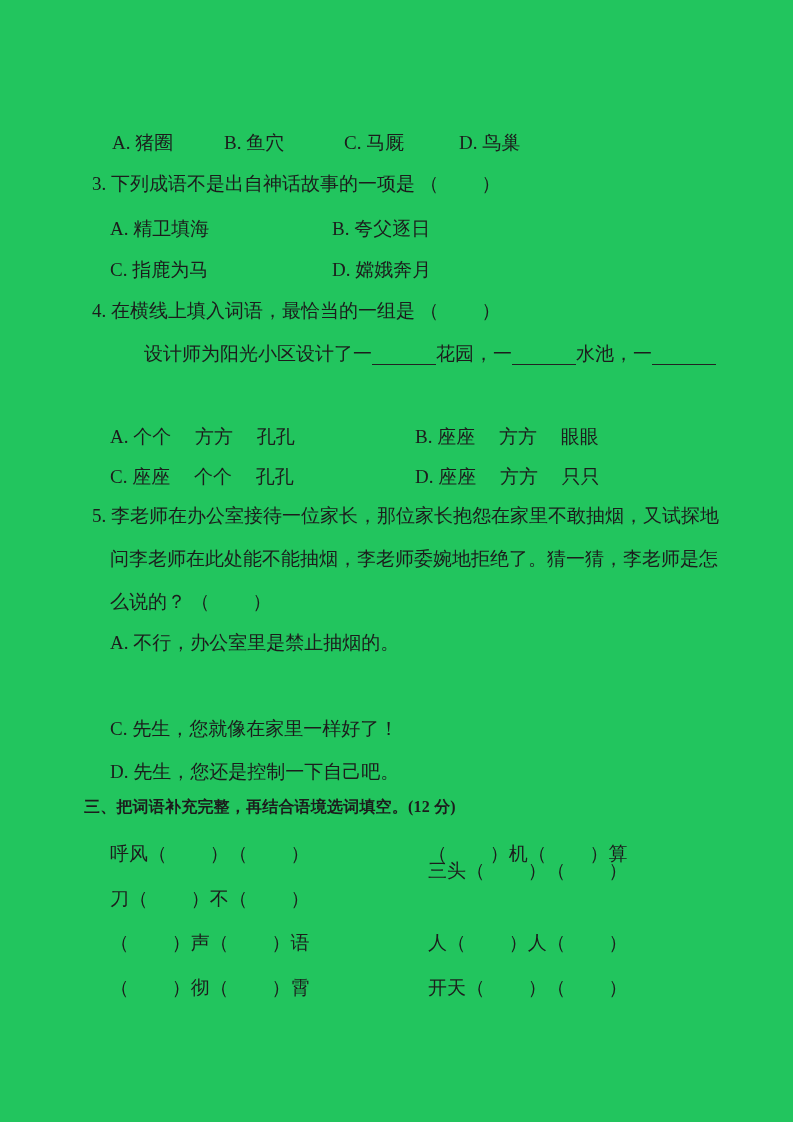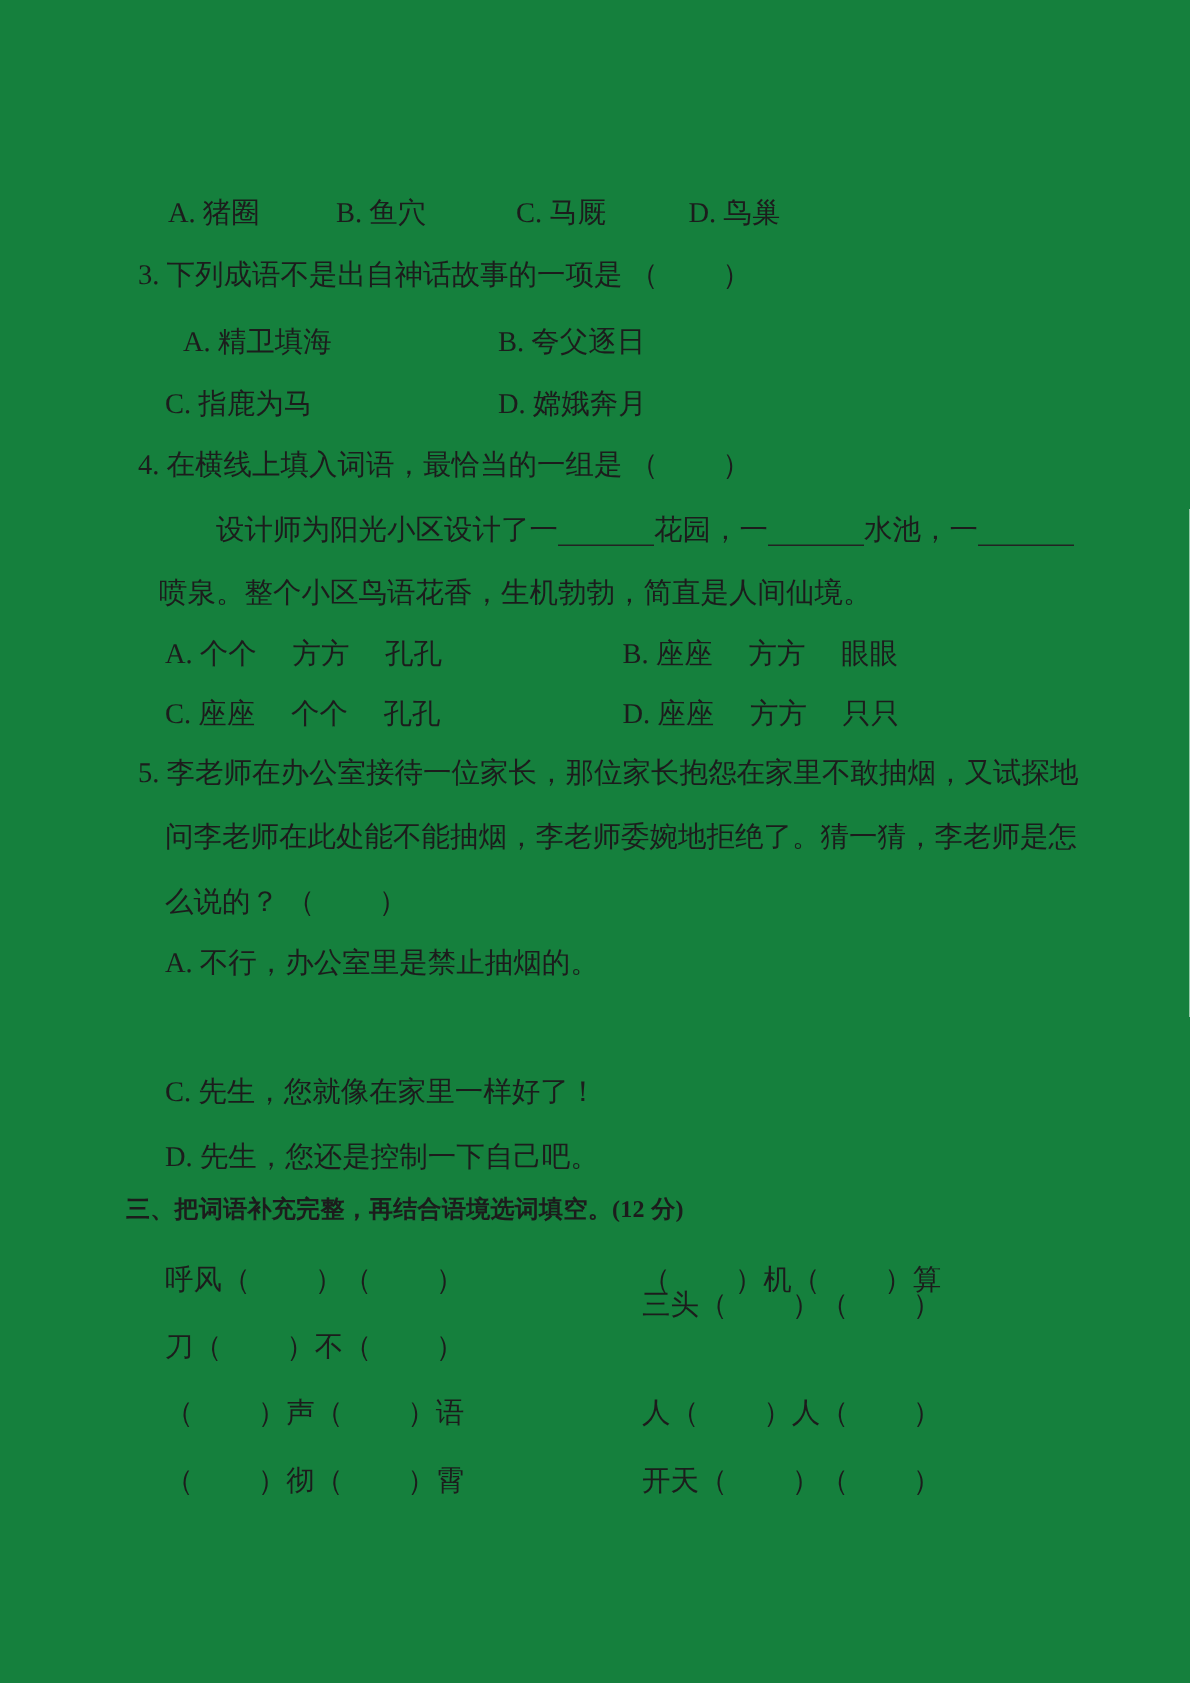--- a/index.html
+++ b/index.html
@@ -4,21 +4,21 @@
 <style>
   html, body {
     margin: 0;
     padding: 0;
     background: #ffffff;
   }
   .page {
     position: relative;
     width: 793px;
     height: 1122px;
-    background: #15803d;
+    background: #22c55e;
     font-family: "Liberation Serif", serif;
     color: #1c1c1c;
     overflow: hidden;
   }
   .t {
     position: absolute;
     font-size: 19px;
     line-height: 1.25;
     white-space: pre;
     color: #1c1c1c;
@@ -40,28 +40,27 @@
 <body>
 
 <div class="page">
 
   <span class="t" style="left:112px; top:131px;">A. 猪圈</span>
   <span class="t" style="left:224px; top:131px;">B. 鱼穴</span>
   <span class="t" style="left:344px; top:131px;">C. 马厩</span>
   <span class="t" style="left:459px; top:131px;">D. 鸟巢</span>
 
   <span class="t" style="left:92px; top:172px;">3. 下列成语不是出自神话故事的一项是 （　　 ）</span>
-  <span class="t" style="left:122px; top:217px;">A. 精卫填海</span>
+  <span class="t" style="left:110px; top:217px;">A. 精卫填海</span>
   <span class="t" style="left:332px; top:217px;">B. 夸父逐日</span>
   <span class="t" style="left:110px; top:258px;">C. 指鹿为马</span>
   <span class="t" style="left:332px; top:258px;">D. 嫦娥奔月</span>
 
   <span class="t" style="left:92px; top:299px;">4. 在横线上填入词语，最恰当的一组是 （　　 ）</span>
   <span class="t" style="left:144px; top:342px;"><span>设计师为阳光小区设计了一</span><span class="blank"></span><span>花园，一</span><span class="blank"></span><span>水池，一</span><span class="blank"></span></span>
-  <span class="t" style="left:106px; top:384px;">喷泉。整个小区鸟语花香，生机勃勃，简直是人间仙境。</span>
   <span class="t" style="left:110px; top:425px;">A. 个个　 方方　 孔孔</span>
   <span class="t" style="left:415px; top:425px;">B. 座座　 方方　 眼眼</span>
   <span class="t" style="left:110px; top:465px;">C. 座座　 个个　 孔孔</span>
   <span class="t" style="left:415px; top:465px;">D. 座座　 方方　 只只</span>
 
   <span class="t" style="left:92px; top:504px;">5. 李老师在办公室接待一位家长，那位家长抱怨在家里不敢抽烟，又试探地</span>
   <span class="t" style="left:110px; top:547px;">问李老师在此处能不能抽烟，李老师委婉地拒绝了。猜一猜，李老师是怎</span>
   <span class="t" style="left:110px; top:590px;">么说的？ （　　 ）</span>
   <span class="t" style="left:110px; top:631px;">A. 不行，办公室里是禁止抽烟的。</span>
   <span class="t" style="left:110px; top:717px;">C. 先生，您就像在家里一样好了！</span>

